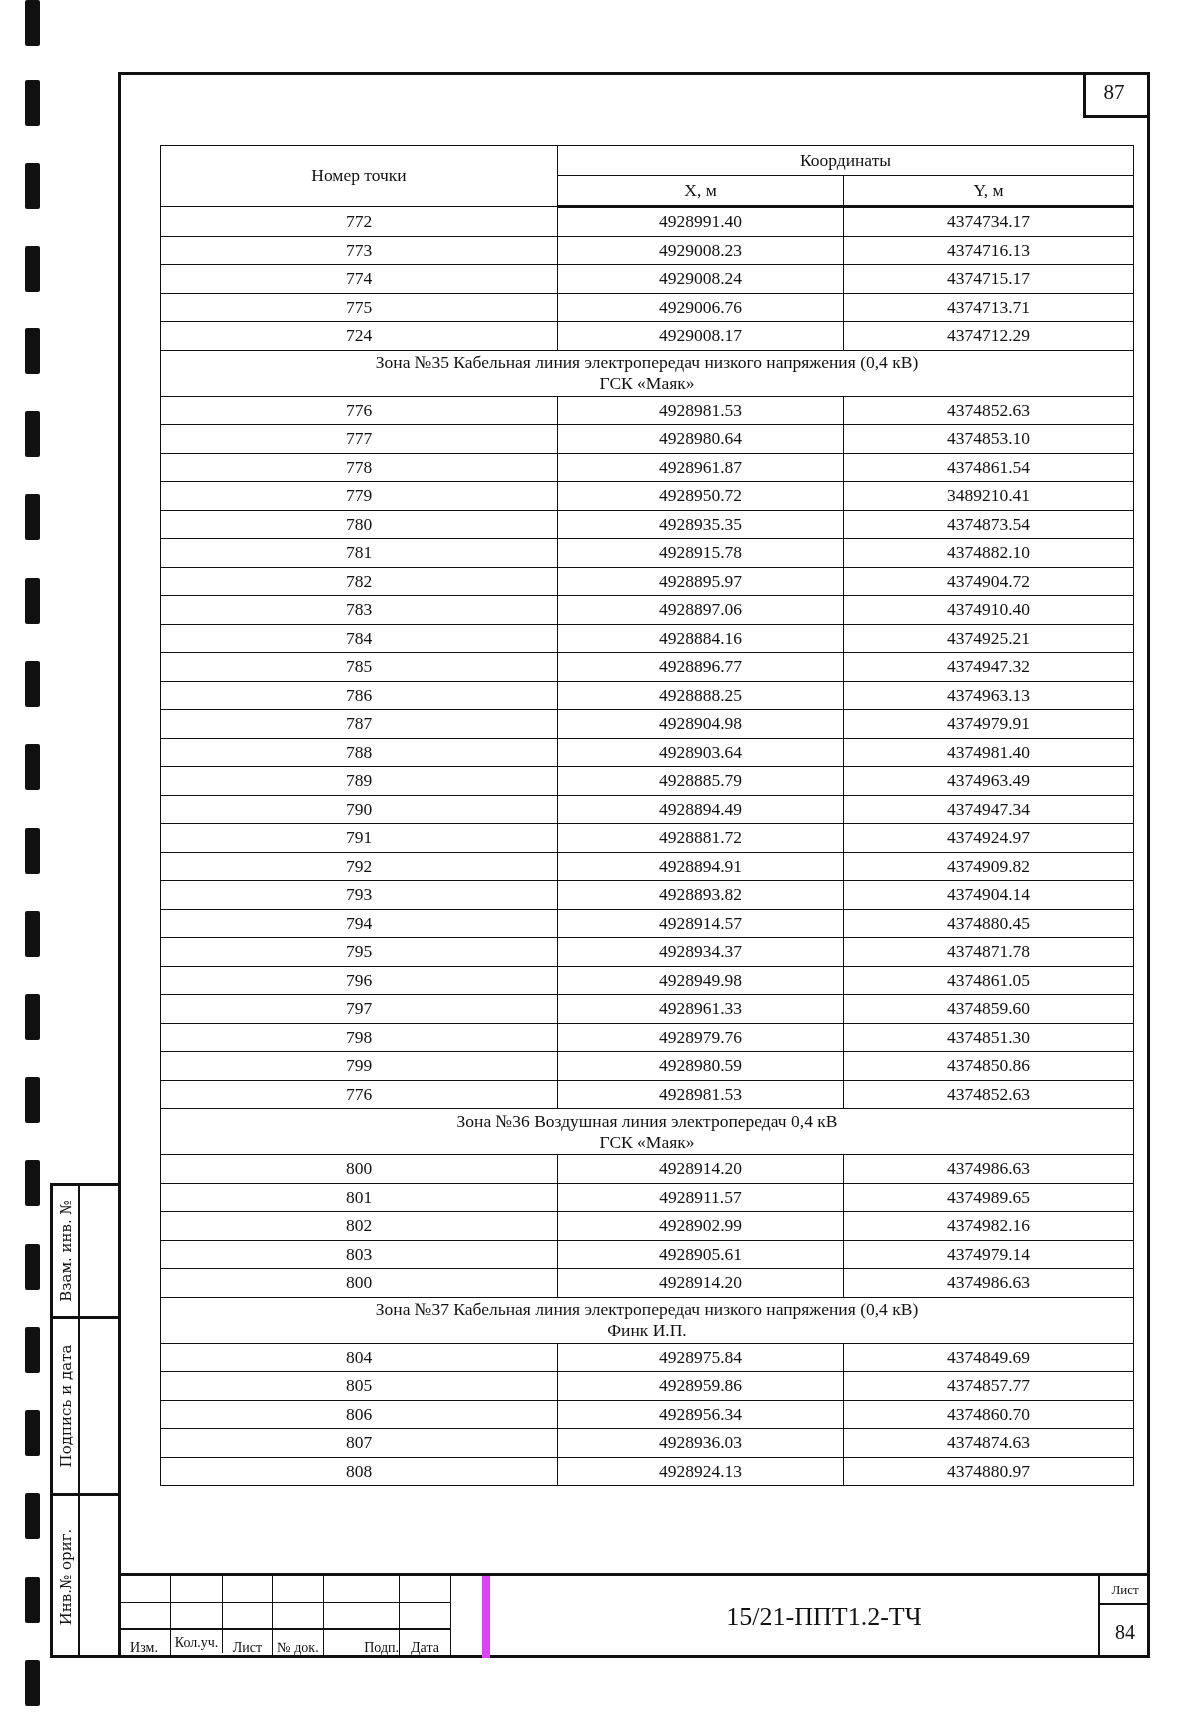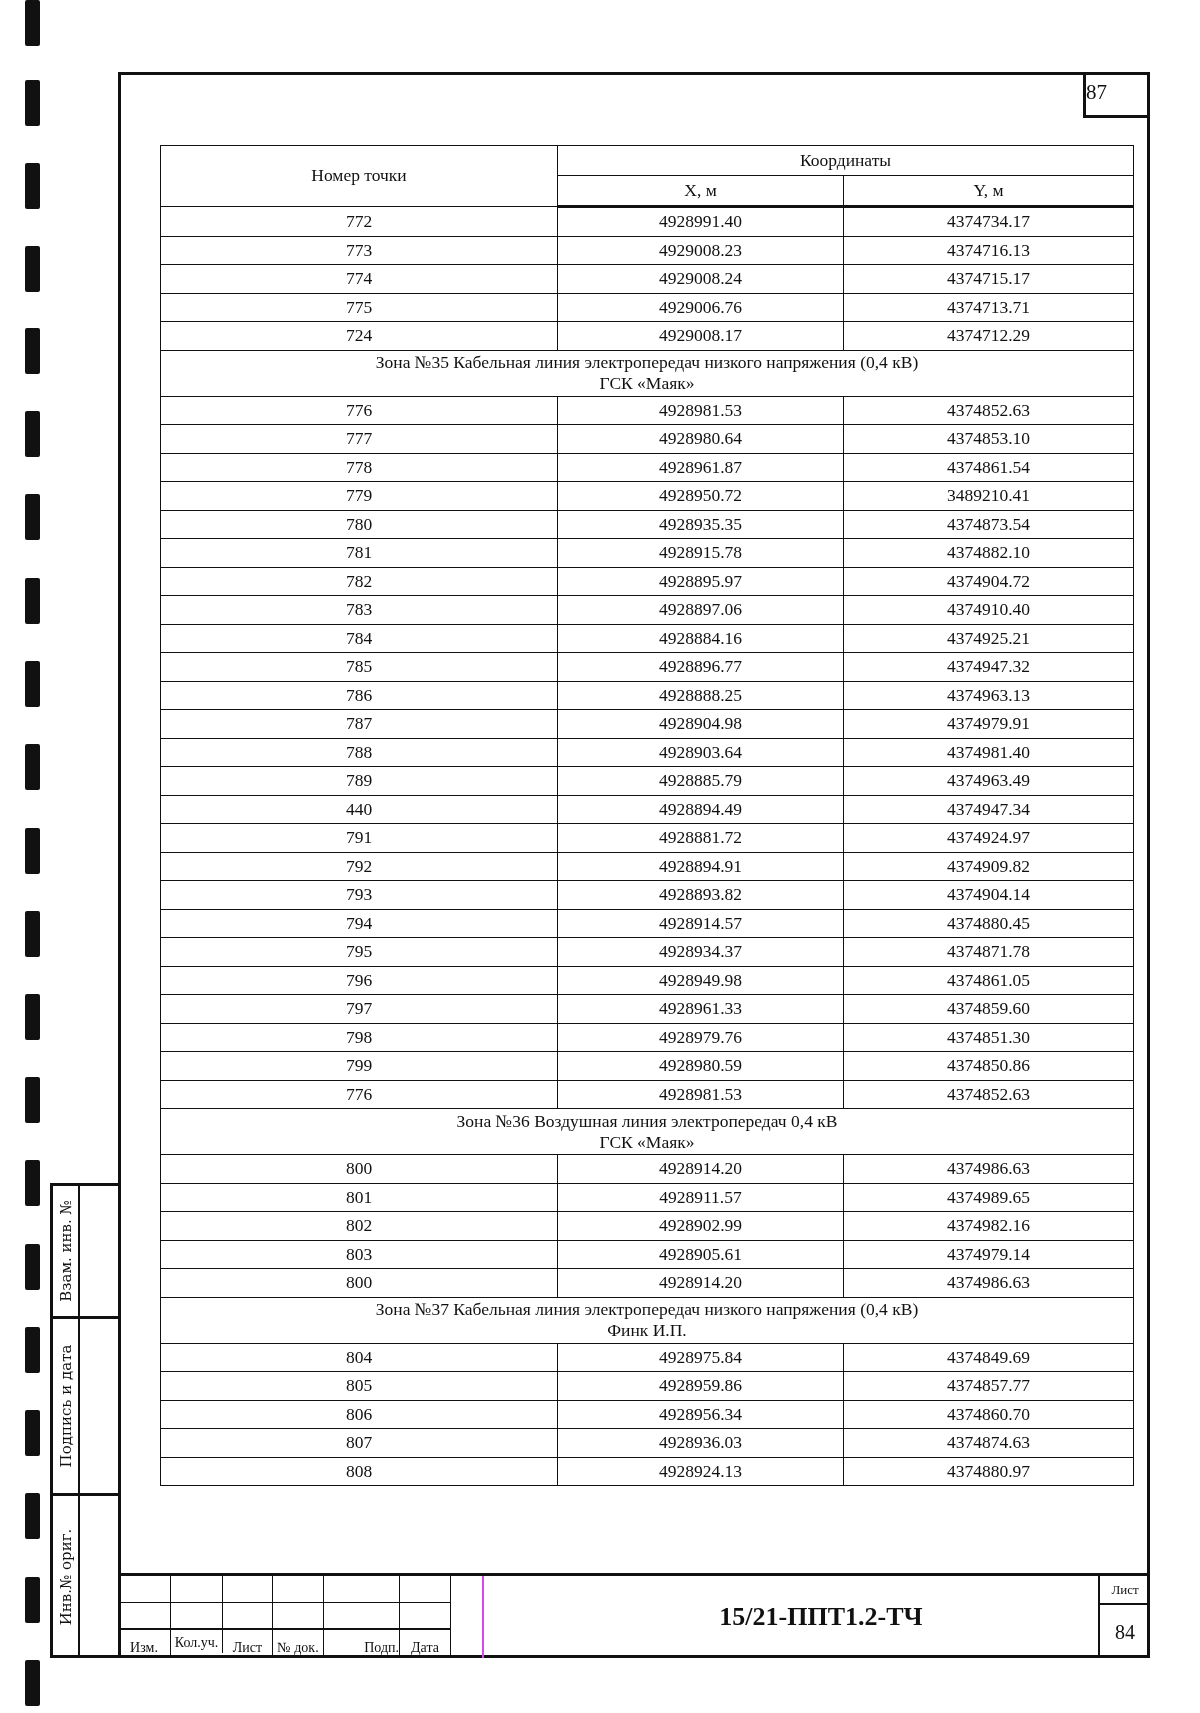--- a/index.html
+++ b/index.html
@@ -1,34 +1,34 @@
 <!DOCTYPE html>
 <html><head>
 <meta charset="utf-8">
 <style>
   html,body{margin:0;padding:0;background:#fff;}
   body{width:1200px;height:1713px;position:relative;overflow:hidden;font-family:"Liberation Serif","DejaVu Serif",serif;color:#111;}
   .bind-mark{position:absolute;left:25px;width:15px;background:#111;border-radius:2px;}
   .frame{position:absolute;left:118px;top:72px;width:1032px;height:1586px;border:3px solid #111;box-sizing:border-box;}
-  .pgbox{position:absolute;left:1083px;top:72px;width:67px;height:46px;border:3px solid #111;border-top:none;border-right:none;box-sizing:border-box;text-align:left;padding-right:8px;font-size:21px;line-height:40px;}
+  .pgbox{position:absolute;left:1083px;top:72px;width:67px;height:46px;border:3px solid #111;border-top:none;border-right:none;box-sizing:border-box;text-align:center;padding-right:8px;font-size:21px;line-height:40px;}
   table.coords{position:absolute;left:160px;top:145px;width:973px;border-collapse:collapse;table-layout:fixed;}
   table.coords td, table.coords th{border:1.5px solid #111;text-align:center;font-weight:normal;font-size:17.5px;padding:0;line-height:1.1;}
   table.coords th{height:29px;}
   table.coords tr.row td{height:27.5px;}
   table.coords tr.zone td{height:45px;line-height:21px;}
   table.coords thead tr:last-child th{border-bottom:3px solid #111;}
   .stamp{position:absolute;left:50px;top:1183px;width:68px;height:475px;border:3px solid #111;border-right:none;box-sizing:border-box;}
   .stamp-sec{position:absolute;left:0;width:65px;border-bottom:3px solid #111;box-sizing:border-box;}
   .stamp-sec .lbl{position:absolute;left:0;top:0;width:27px;height:100%;border-right:2.5px solid #111;box-sizing:border-box;}
   .stamp-sec .lbl span{position:absolute;left:50%;top:50%;transform:translate(-50%,-50%) rotate(-90deg);white-space:nowrap;font-size:15px;font-family:"DejaVu Serif",serif;}
   .tb{position:absolute;left:118px;top:1573px;width:1032px;height:85px;border-top:3px solid #111;box-sizing:border-box;}
   .tb-grid{position:absolute;left:0;top:0;width:364px;height:82px;}
   .tb-cell{position:absolute;border-right:1.5px solid #111;border-bottom:1.5px solid #111;box-sizing:border-box;}
   .tb-lbl{position:absolute;font-size:14px;text-align:center;bottom:2px;white-space:nowrap;}
-  .tb-title{position:absolute;left:364px;top:0;width:676px;height:82px;border-left:2px solid #d946ef;display:flex;align-items:center;justify-content:center;font-size:26px;box-sizing:border-box;font-weight:bold;}
+  .tb-title{position:absolute;left:364px;top:0;width:676px;height:82px;border-left:8px solid #d946ef;display:flex;align-items:center;justify-content:center;font-size:26px;box-sizing:border-box;}
   .tb-sheet{position:absolute;left:980px;top:0;width:52px;height:82px;border-left:2.5px solid #111;box-sizing:border-box;}
   .tb-sheet .h{height:27px;border-bottom:2.5px solid #111;font-size:13px;text-align:center;line-height:27px;}
   .tb-sheet .v{font-size:20px;text-align:center;line-height:54px;}
 </style>
 </head>
 <body>
 
 <div id="marks">
     <div class="bind-mark" style="top: 0px; height: 46px;"></div>
     <div class="bind-mark" style="top: 80px; height: 46px;"></div>
@@ -169,21 +169,21 @@
         <td>788</td>
         <td>4928903.64</td>
         <td>4374981.40</td>
       </tr>
       <tr class="row">
         <td>789</td>
         <td>4928885.79</td>
         <td>4374963.49</td>
       </tr>
       <tr class="row">
-        <td>440</td>
+        <td>790</td>
         <td>4928894.49</td>
         <td>4374947.34</td>
       </tr>
       <tr class="row">
         <td>791</td>
         <td>4928881.72</td>
         <td>4374924.97</td>
       </tr>
       <tr class="row">
         <td>792</td>

